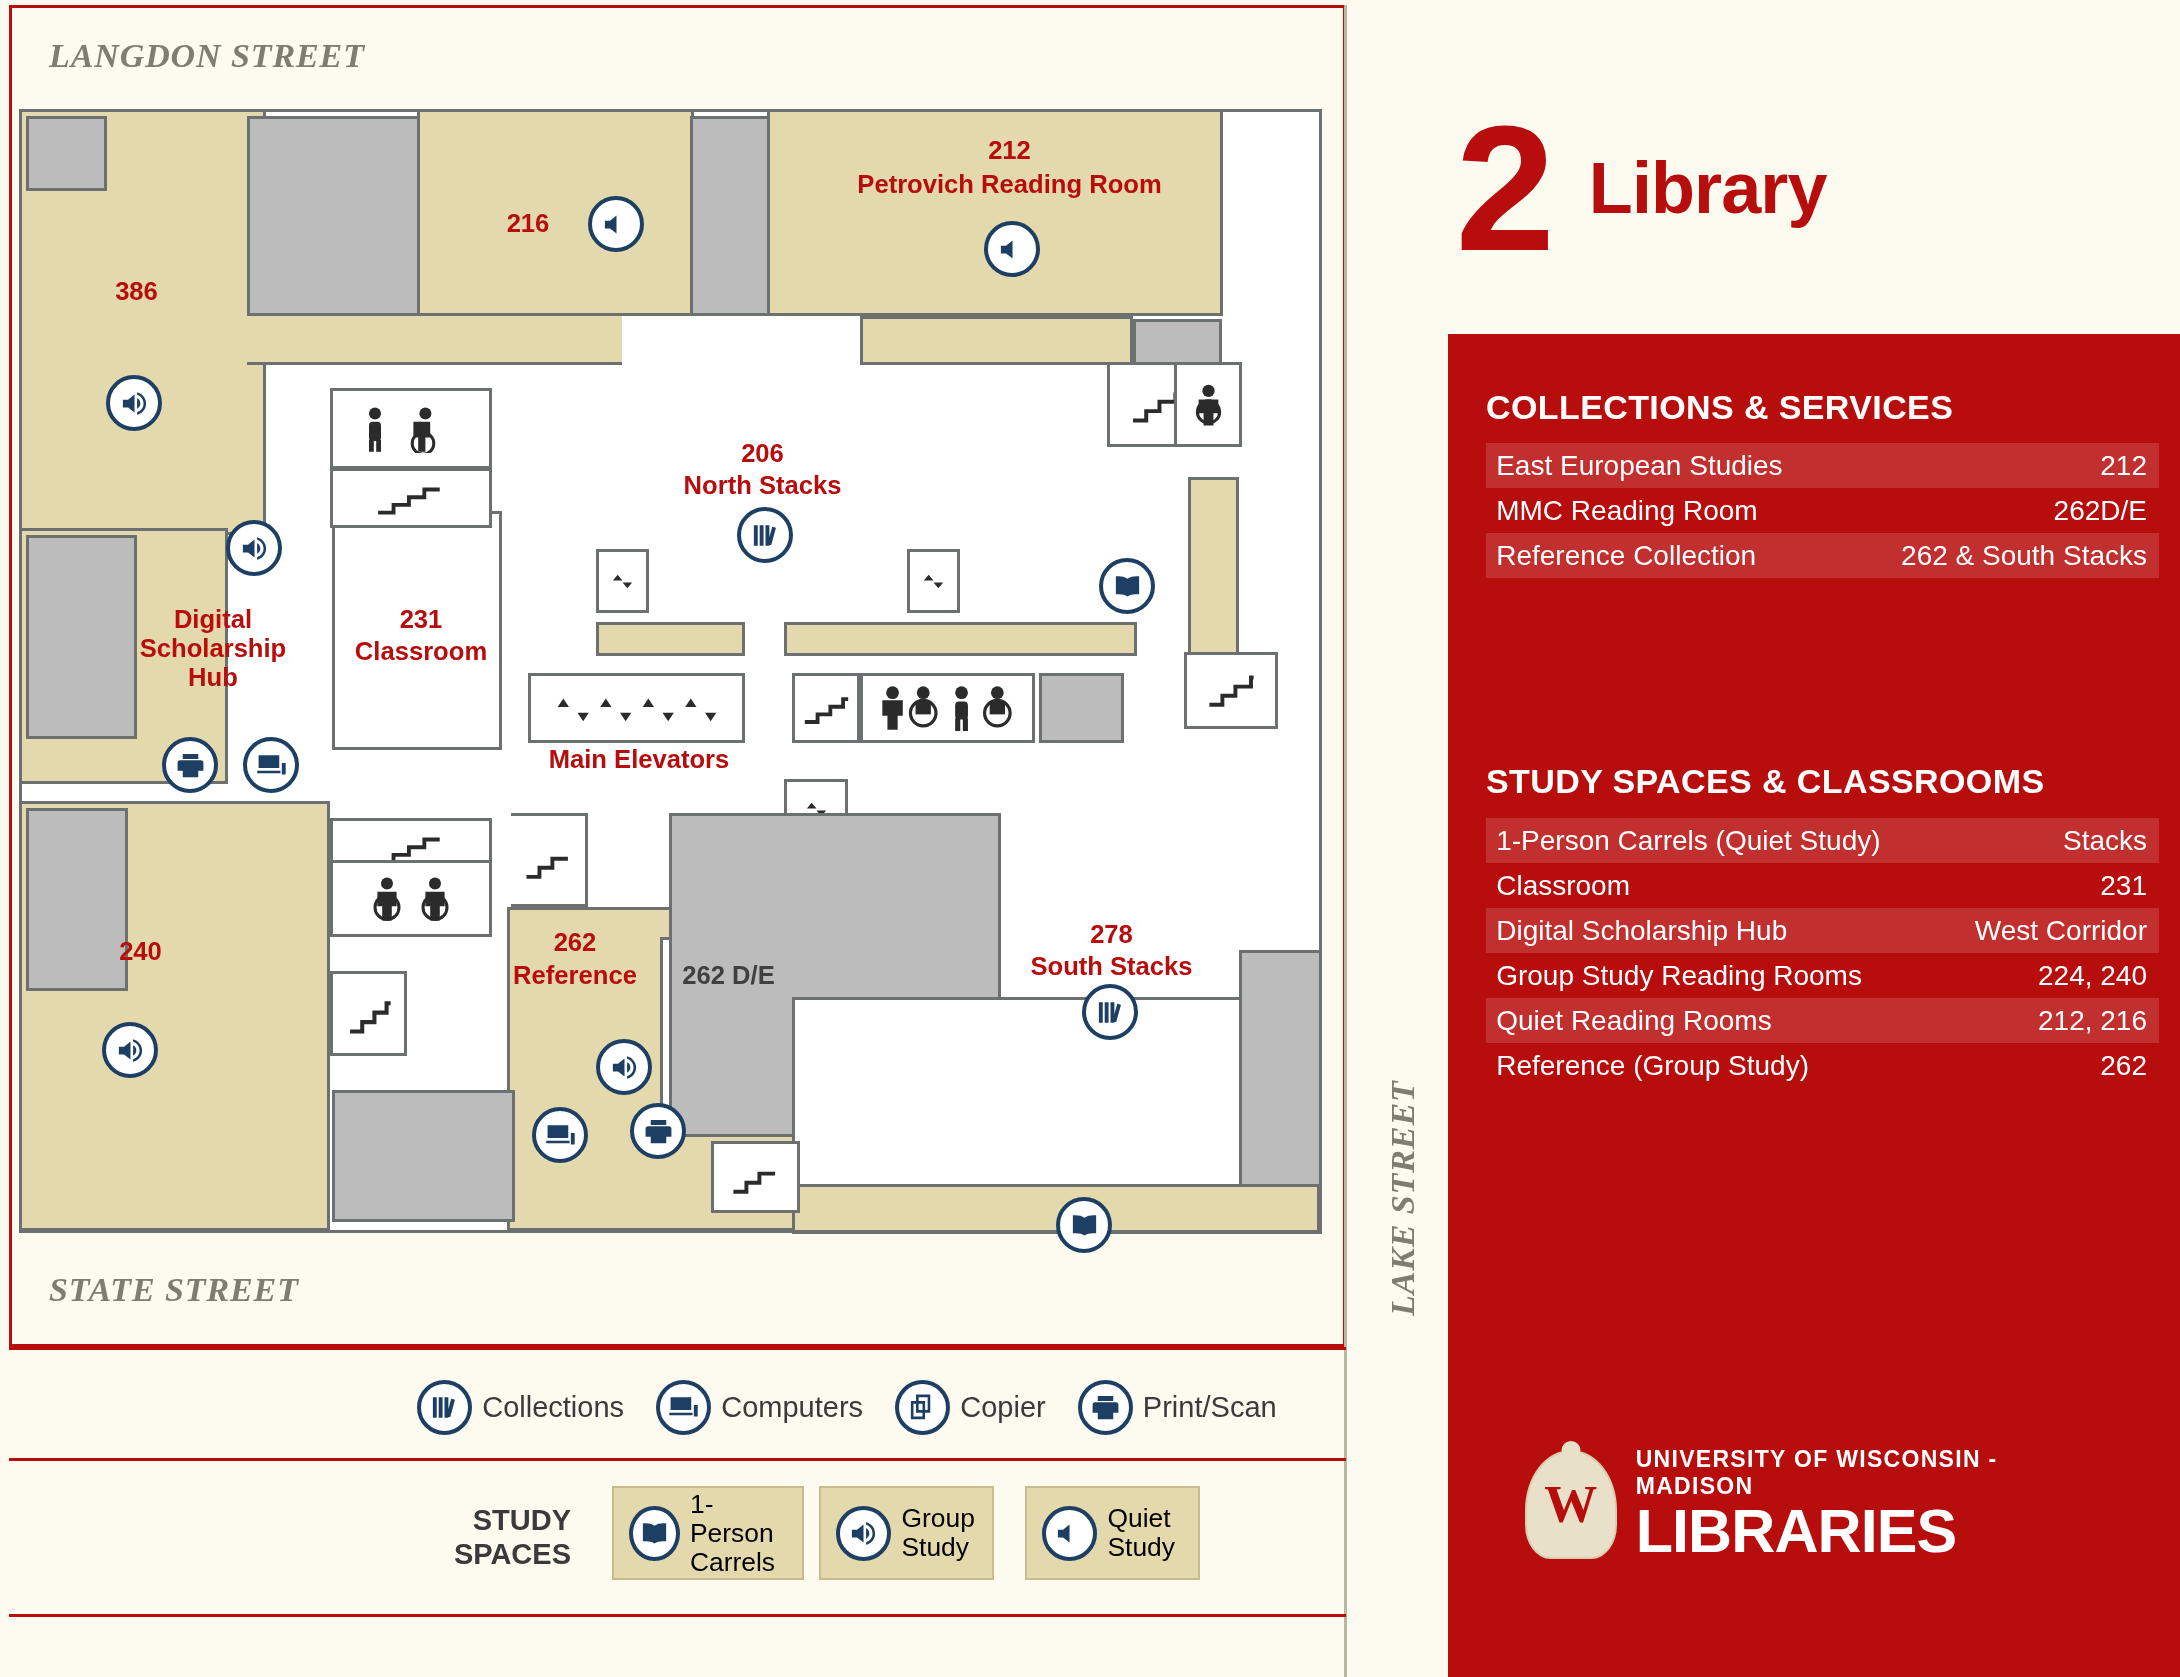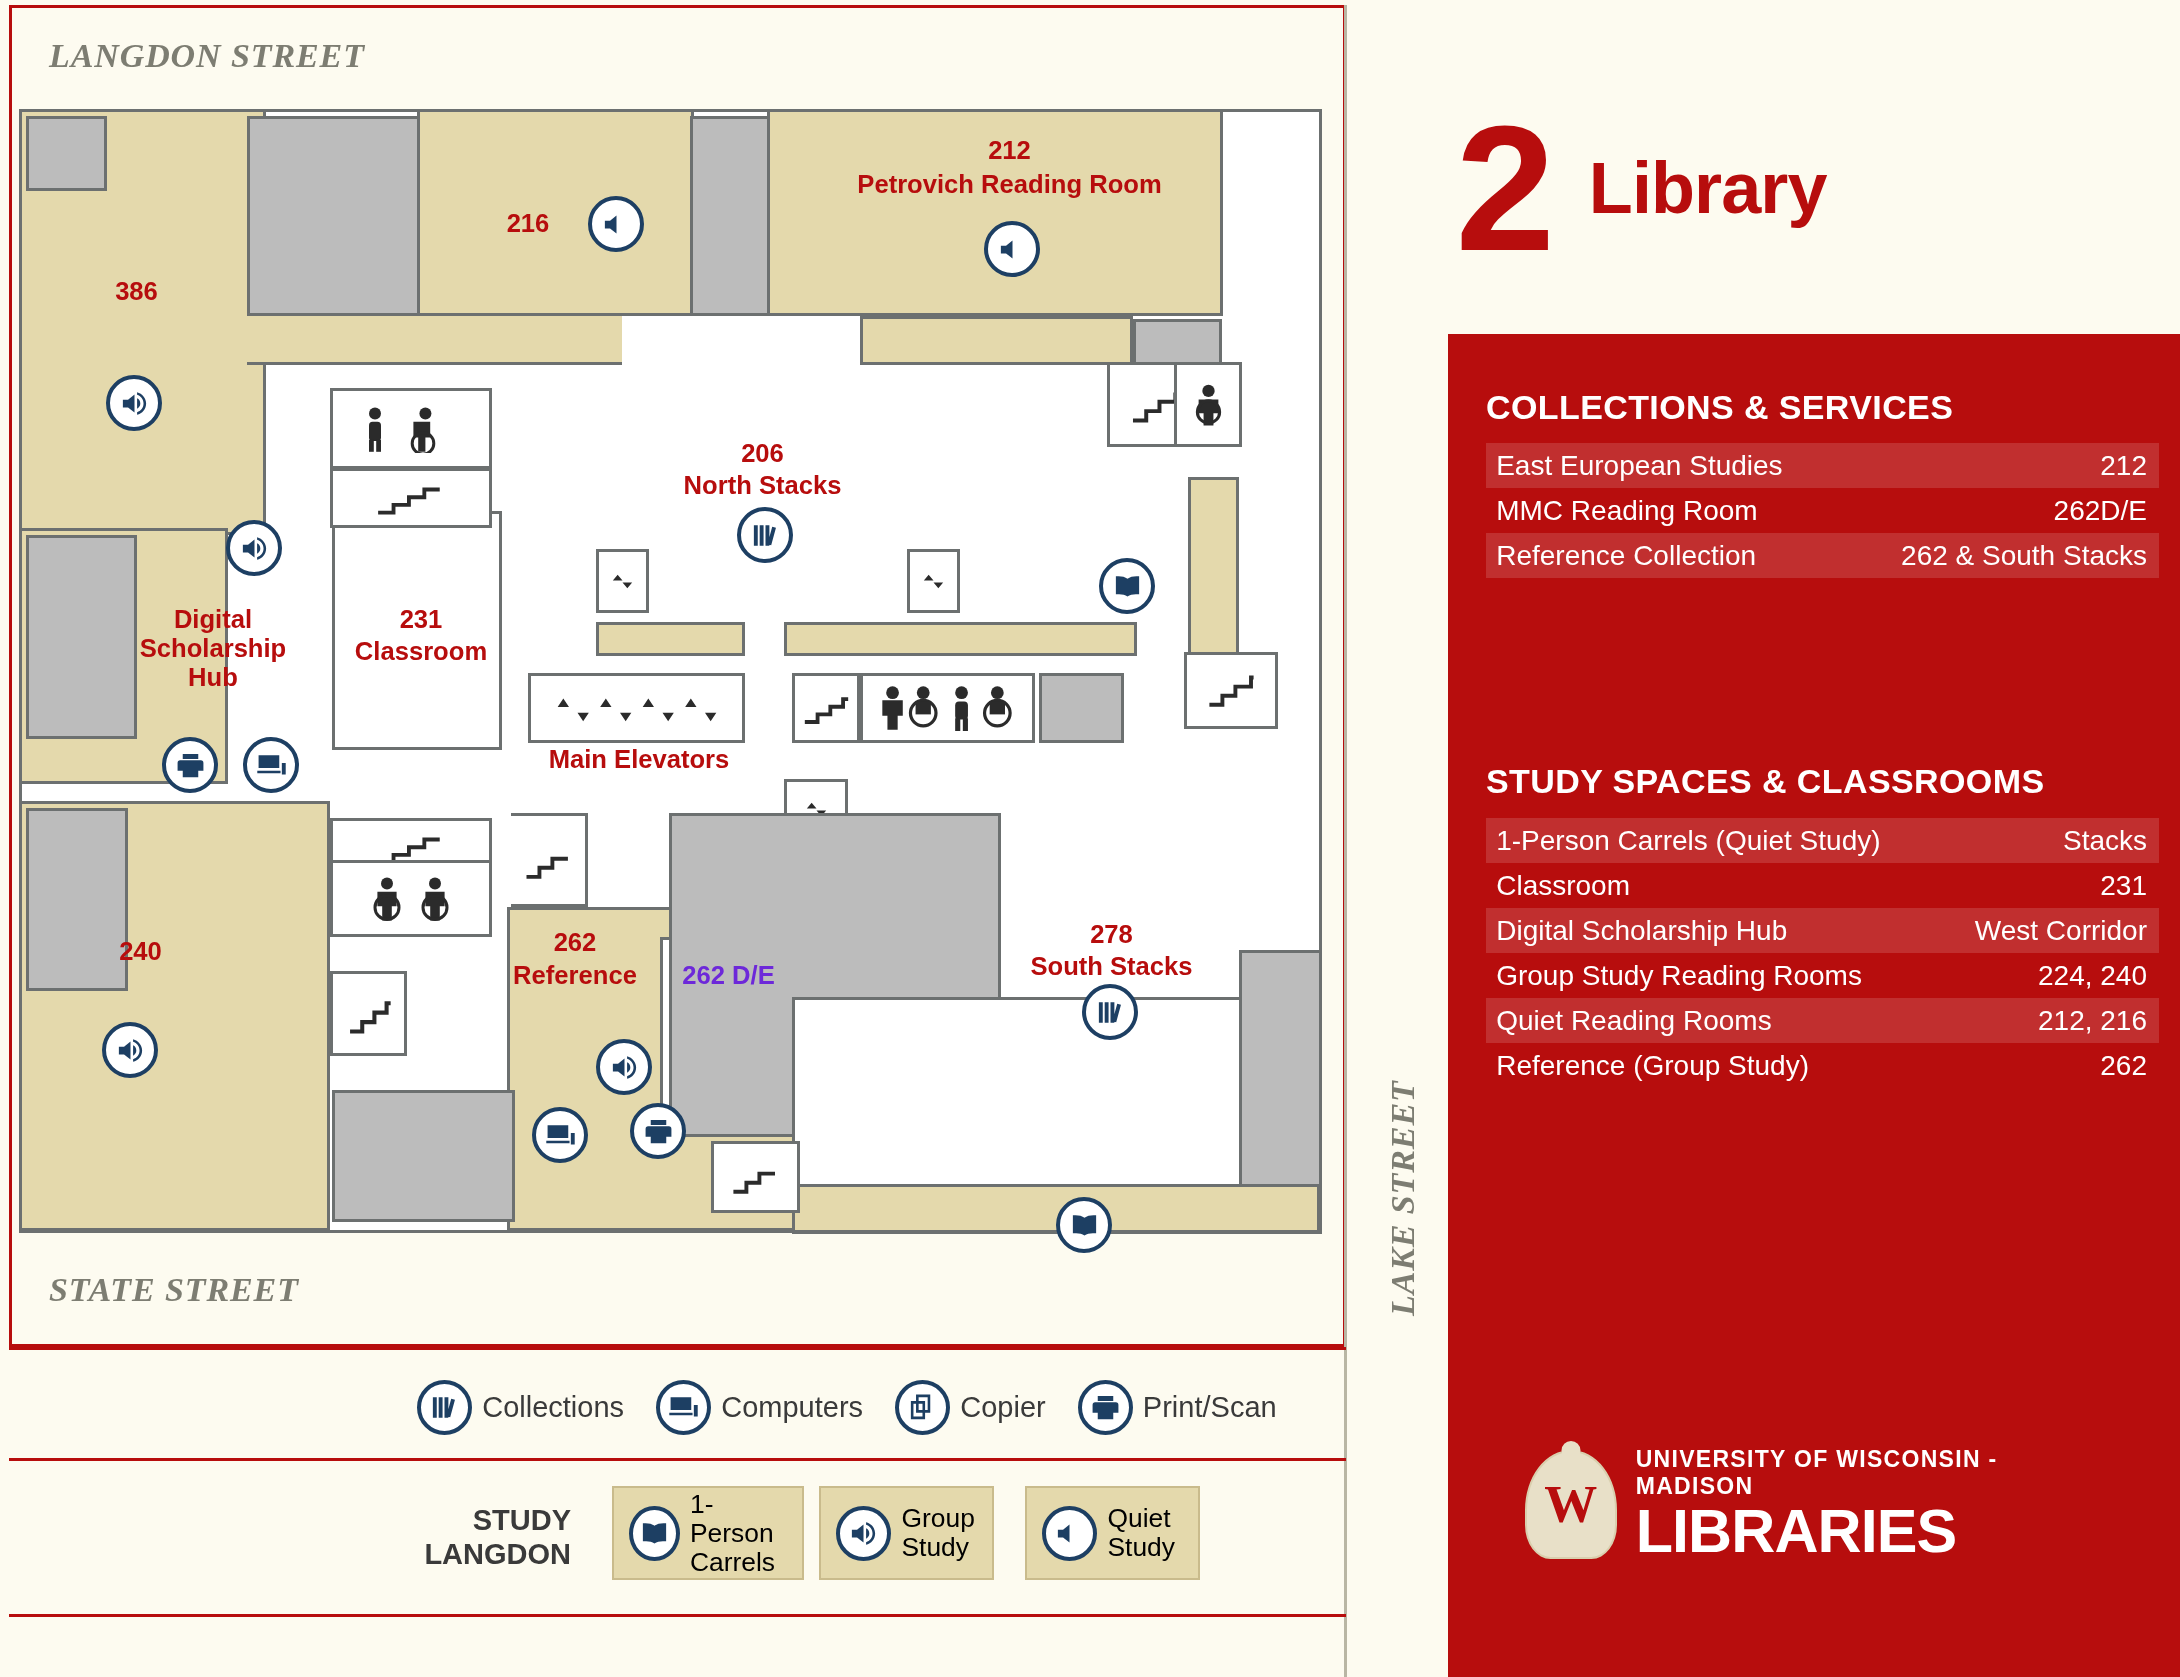--- a/index.html
+++ b/index.html
@@ -81,21 +81,21 @@
   .room { position:absolute; }
   .tan { background:#e4d9ac; border:3.4px solid #6c7070; }
   .gray { background:#bcbcbc; border:3.4px solid #6c7070; }
   .white { background:#ffffff; border:3.4px solid #6c7070; }
   .nb { border:none; }
 
   .lbl {
     position:absolute; color:#b70d0d; font-weight:bold; text-align:center;
     font-size:25.6px; line-height:29px;
   }
-  .lbl.dark { color:#6d28d9; }
+  .lbl.dark { color:#404040; }
 
   
   .ic {
     position:absolute; width:56px; height:56px; border-radius:50%;
     background:#fff; border:4.3px solid #1d3f63;
     display:flex; align-items:center; justify-content:center;
     color:#1d3f63;
   }
   .ic svg { width:31px; height:31px; fill:#1d3f63; }
 
@@ -519,21 +519,21 @@
             </svg>
         </div>
         <span>Print/Scan</span>
       </div>
     </div>
 
     <div class="legend-sep" style="top:1458px;"></div>
 
     <div class="study-label" style="left:409px; top:1503px; width:162px;">
       <div>STUDY</div>
-      <div>LANGDON</div>
+      <div>SPACES</div>
     </div>
 
     <div class="study-chip" style="left:612px; top:1486px; width:192px;">
       <div class="ic">
         <svg viewBox="0 0 24 24">
             <path d="M12 6c-1.8-1.4-4.2-2-7-2H3v14h2.5c2.5 0 4.8.6 6.5 1.8V6zm0 0c1.8-1.4 4.2-2 7-2h2v14h-2.5c-2.5 0-4.8.6-6.5 1.8V6z"></path>
           </svg>
       </div>
       <span style="white-space:pre-line">1-Person
 Carrels</span>

